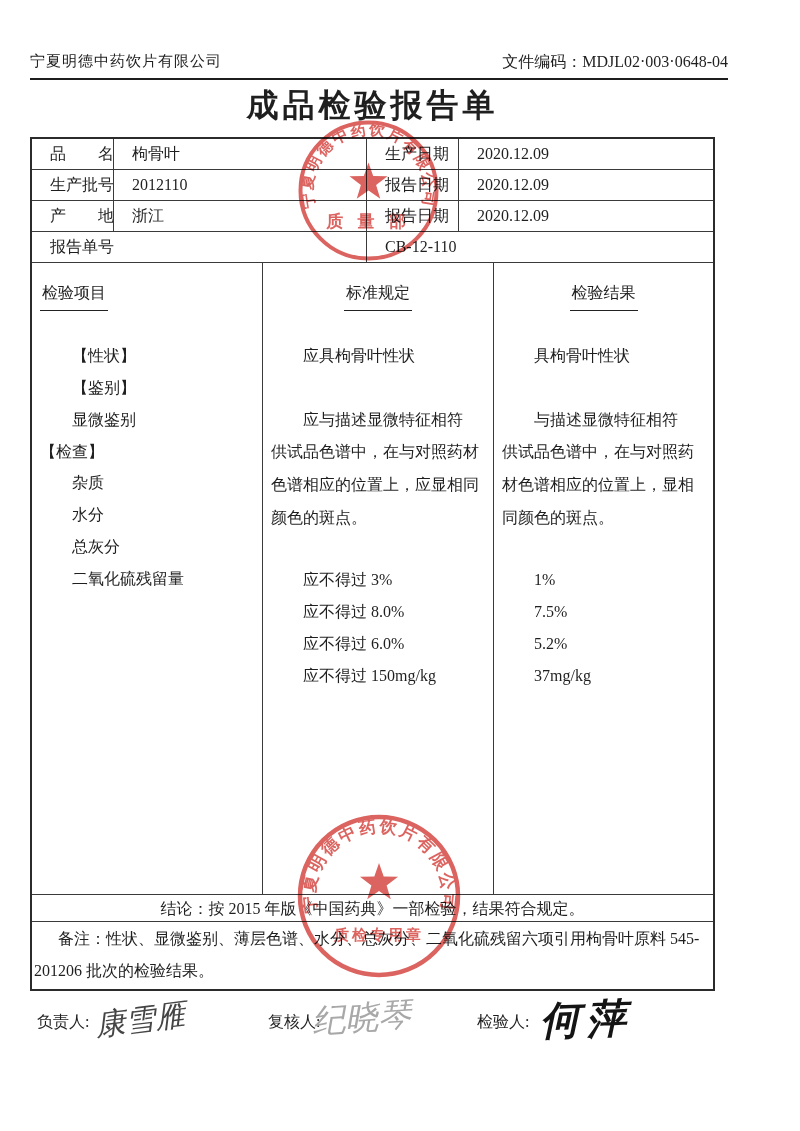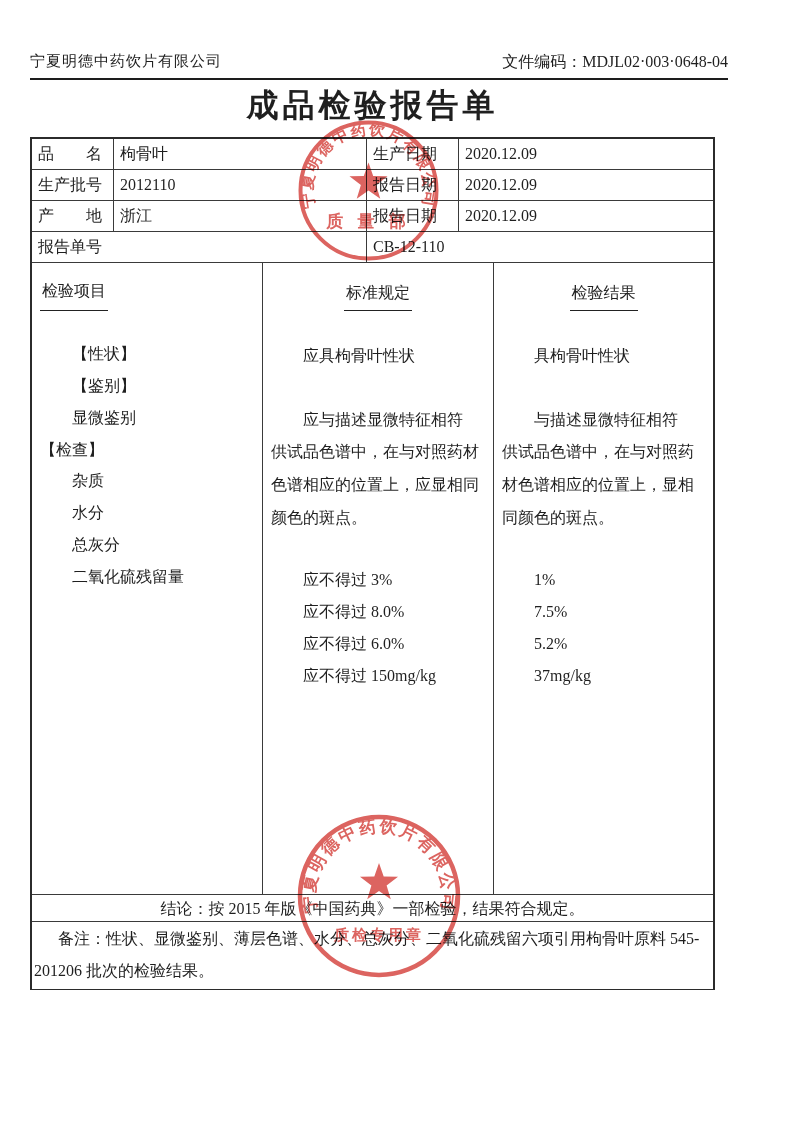--- a/index.html
+++ b/index.html
@@ -1,43 +1,43 @@
 <!DOCTYPE html>
 <html><head>
 <meta charset="utf-8">
 <style>
   * { margin:0; padding:0; box-sizing:border-box; }
   html,body { background:#ffffff; }
   .page {
-    position:relative; width:800px; height:990px; margin:0 auto;
+    position:relative; width:800px; height:1131px; margin:0 auto;
     background:#ffffff; overflow:hidden;
     font-family:"Liberation Serif","DejaVu Serif",serif;
     color:#1f1f1f;
   }
   
   .company { position:absolute; left:30px; top:52px; font-size:15px; letter-spacing:1px; }
   .filecode { position:absolute; right:72px; top:52px; font-size:16px; }
   .header-rule { position:absolute; left:30px; top:78px; width:698px; height:2px; background:#1d1d1d; }
   .title { position:absolute; left:30px; top:84px; width:685px; text-align:center;
            font-size:32px; font-weight:bold; letter-spacing:4px; }
   
   .tbl { position:absolute; left:30px; top:137px; width:685px; height:854px;
          border:2px solid #2b2b2b; font-size:16px; }
   
   .info-grid { display:grid; grid-template-columns:82px 253px 92px 1fr;
                grid-auto-rows:31px; }
   .ig-cell { border-right:1px solid #3a3a3a; border-bottom:1px solid #3a3a3a;
-             line-height:30px; padding-left:6px; white-space:nowrap; overflow:hidden; }
+             line-height:30px; padding-left:18px; white-space:nowrap; overflow:hidden; }
   .ig-cell.last { border-right:none; }
   .ig-cell.span12 { grid-column:1/3; }
   .ig-cell.span34 { grid-column:3/5; }
   
   .spec { display:flex; height:631px; }
   .spec-col { padding:0 8px; }
-  .spec-col.c1 { width:231px; border-right:1px solid #3a3a3a;font-family:Liberation Mono, monospace; }
+  .spec-col.c1 { width:231px; border-right:1px solid #3a3a3a; }
   .spec-col.c2 { width:231px; border-right:1px solid #3a3a3a; }
   .spec-col.c3 { flex:1; }
   .slot { line-height:33px; }
   .h76 { height:76px; padding-top:13px; }
   .h31 { height:31px; }
   .h32 { height:32px;margin-left:32px; }
   .h97 { height:97px; }
   .col-head { display:inline-block; border-bottom:1px solid #222; padding:0 2px 1px 2px; }
   .center { text-align:center; }
   

